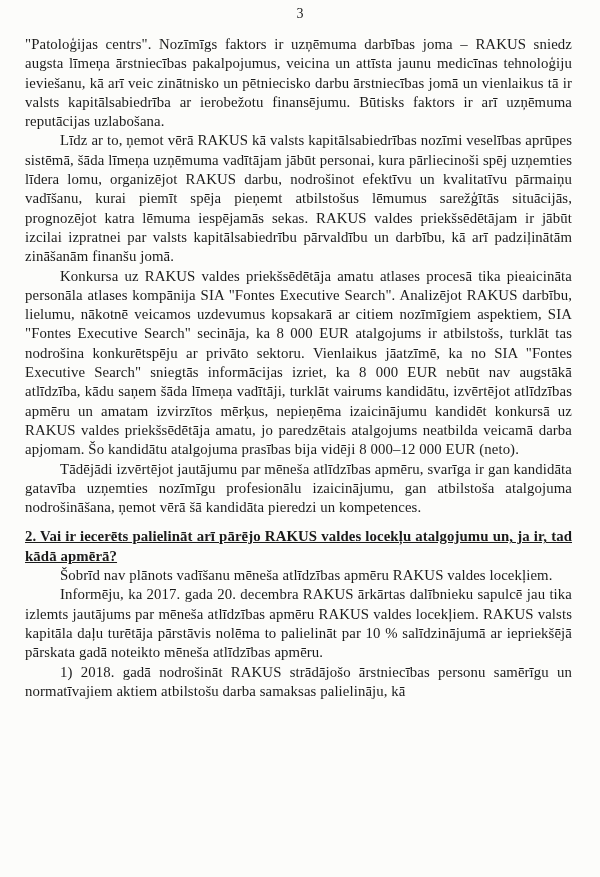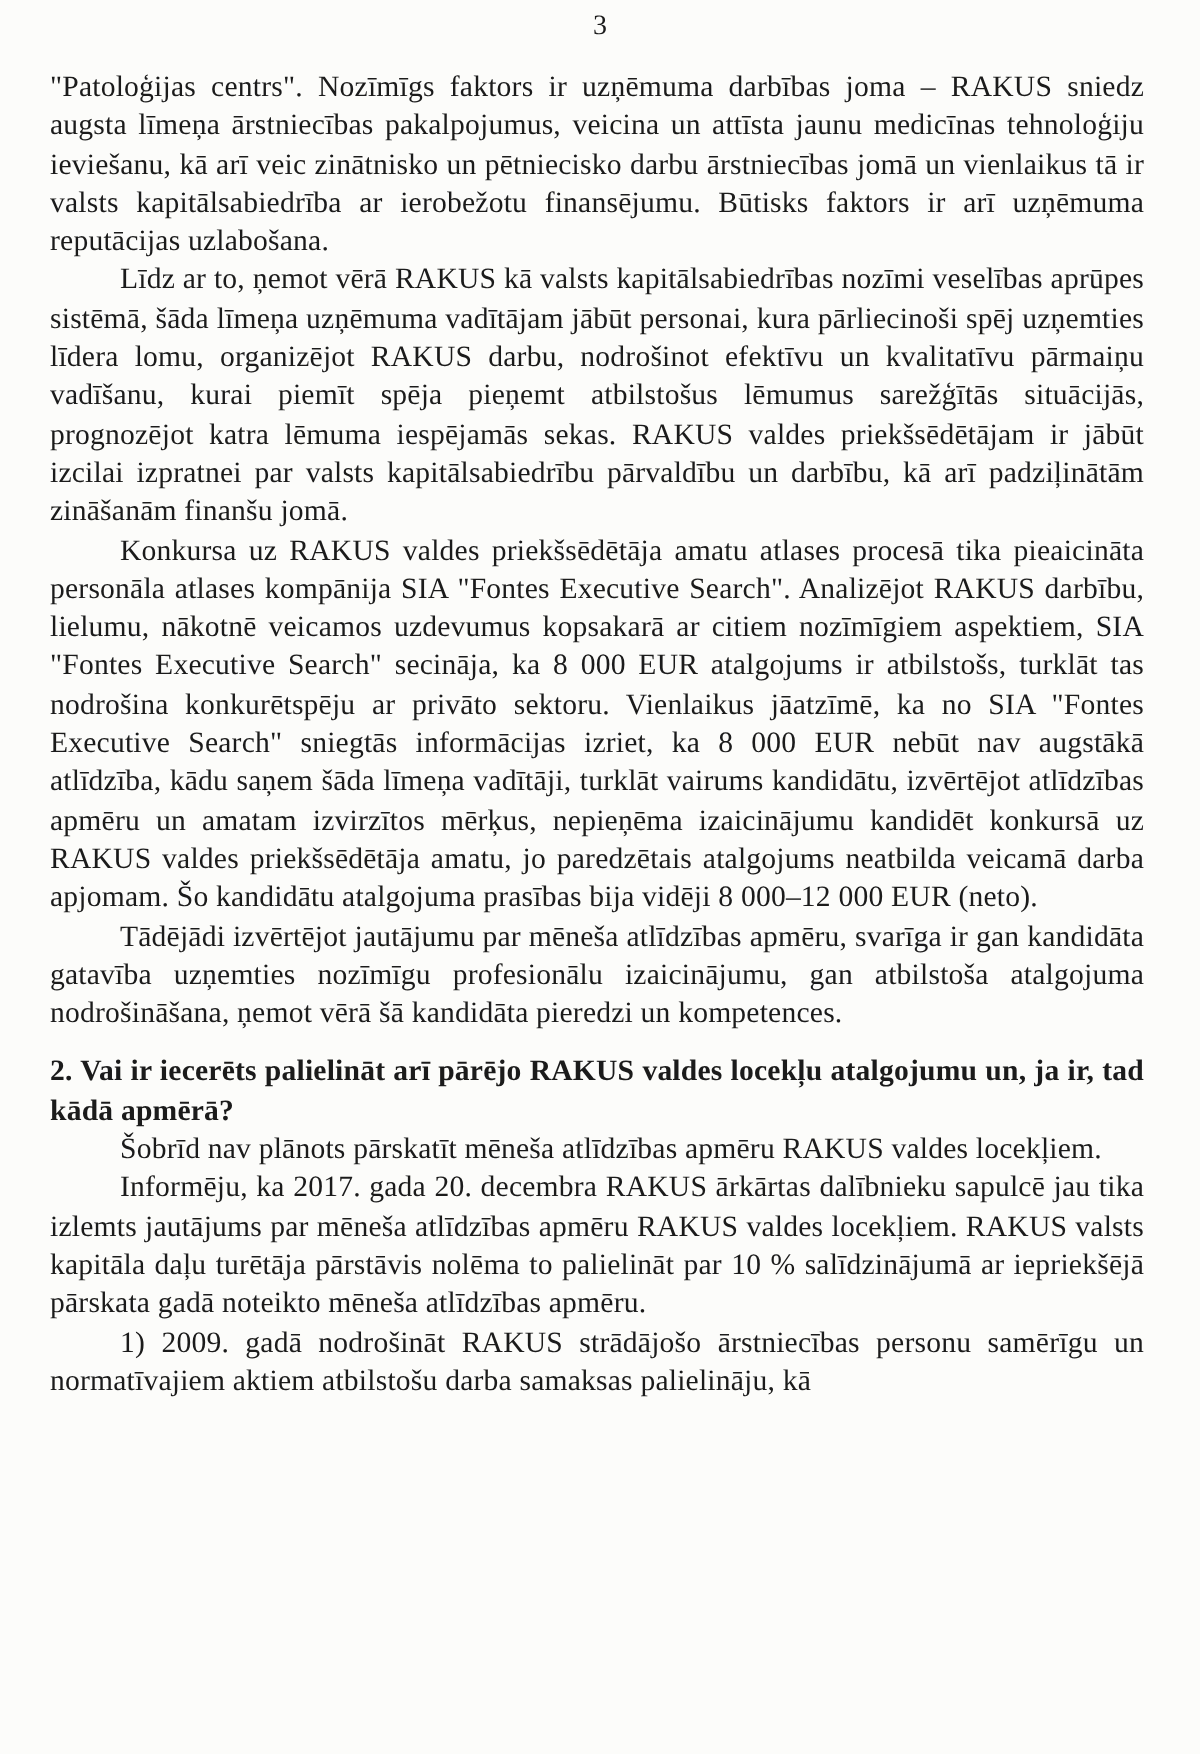--- a/index.html
+++ b/index.html
@@ -34,33 +34,34 @@
     margin: 0;
     text-indent: 35px;
   }
   p.continuation {
     text-indent: 0;
   }
   p.heading {
     font-weight: 700;
     text-indent: 0;
     margin-top: 10px;
+    text-decoration: underline;
   }
   p.list-item {
     text-indent: 35px;
   }
 </style>
 </head>
 <body>
 
 <div class="page">
   <div class="page-number">3</div>
   <div class="content">
       <p class="para continuation">"Patoloģijas centrs". Nozīmīgs faktors ir uzņēmuma darbības joma – RAKUS sniedz augsta līmeņa ārstniecības pakalpojumus, veicina un attīsta jaunu medicīnas tehnoloģiju ieviešanu, kā arī veic zinātnisko un pētniecisko darbu ārstniecības jomā un vienlaikus tā ir valsts kapitālsabiedrība ar ierobežotu finansējumu. Būtisks faktors ir arī uzņēmuma reputācijas uzlabošana.</p>
       <p class="para body">Līdz ar to, ņemot vērā RAKUS kā valsts kapitālsabiedrības nozīmi veselības aprūpes sistēmā, šāda līmeņa uzņēmuma vadītājam jābūt personai, kura pārliecinoši spēj uzņemties līdera lomu, organizējot RAKUS darbu, nodrošinot efektīvu un kvalitatīvu pārmaiņu vadīšanu, kurai piemīt spēja pieņemt atbilstošus lēmumus sarežģītās situācijās, prognozējot katra lēmuma iespējamās sekas. RAKUS valdes priekšsēdētājam ir jābūt izcilai izpratnei par valsts kapitālsabiedrību pārvaldību un darbību, kā arī padziļinātām zināšanām finanšu jomā.</p>
       <p class="para body">Konkursa uz RAKUS valdes priekšsēdētāja amatu atlases procesā tika pieaicināta personāla atlases kompānija SIA "Fontes Executive Search". Analizējot RAKUS darbību, lielumu, nākotnē veicamos uzdevumus kopsakarā ar citiem nozīmīgiem aspektiem, SIA "Fontes Executive Search" secināja, ka 8 000 EUR atalgojums ir atbilstošs, turklāt tas nodrošina konkurētspēju ar privāto sektoru. Vienlaikus jāatzīmē, ka no SIA "Fontes Executive Search" sniegtās informācijas izriet, ka 8 000 EUR nebūt nav augstākā atlīdzība, kādu saņem šāda līmeņa vadītāji, turklāt vairums kandidātu, izvērtējot atlīdzības apmēru un amatam izvirzītos mērķus, nepieņēma izaicinājumu kandidēt konkursā uz RAKUS valdes priekšsēdētāja amatu, jo paredzētais atalgojums neatbilda veicamā darba apjomam. Šo kandidātu atalgojuma prasības bija vidēji 8 000–12 000 EUR (neto).</p>
       <p class="para body">Tādējādi izvērtējot jautājumu par mēneša atlīdzības apmēru, svarīga ir gan kandidāta gatavība uzņemties nozīmīgu profesionālu izaicinājumu, gan atbilstoša atalgojuma nodrošināšana, ņemot vērā šā kandidāta pieredzi un kompetences.</p>
       <p class="para heading">2. Vai ir iecerēts palielināt arī pārējo RAKUS valdes locekļu atalgojumu un, ja ir, tad kādā apmērā?</p>
-      <p class="para body">Šobrīd nav plānots pārskatīt mēneša atlīdzības apmēru RAKUS valdes locekļiem.</p>
+      <p class="para body">Šobrīd nav plānots vadīšanu mēneša atlīdzības apmēru RAKUS valdes locekļiem.</p>
       <p class="para body">Informēju, ka 2017. gada 20. decembra RAKUS ārkārtas dalībnieku sapulcē jau tika izlemts jautājums par mēneša atlīdzības apmēru RAKUS valdes locekļiem. RAKUS valsts kapitāla daļu turētāja pārstāvis nolēma to palielināt par 10 % salīdzinājumā ar iepriekšējā pārskata gadā noteikto mēneša atlīdzības apmēru.</p>
-      <p class="para list-item">1) 2009. gadā nodrošināt RAKUS strādājošo ārstniecības personu samērīgu un normatīvajiem aktiem atbilstošu darba samaksas palielināju, kā</p>
+      <p class="para list-item">1) 2018. gadā nodrošināt RAKUS strādājošo ārstniecības personu samērīgu un normatīvajiem aktiem atbilstošu darba samaksas palielināju, kā</p>
     </div>
 </div>
 
 </body></html>

